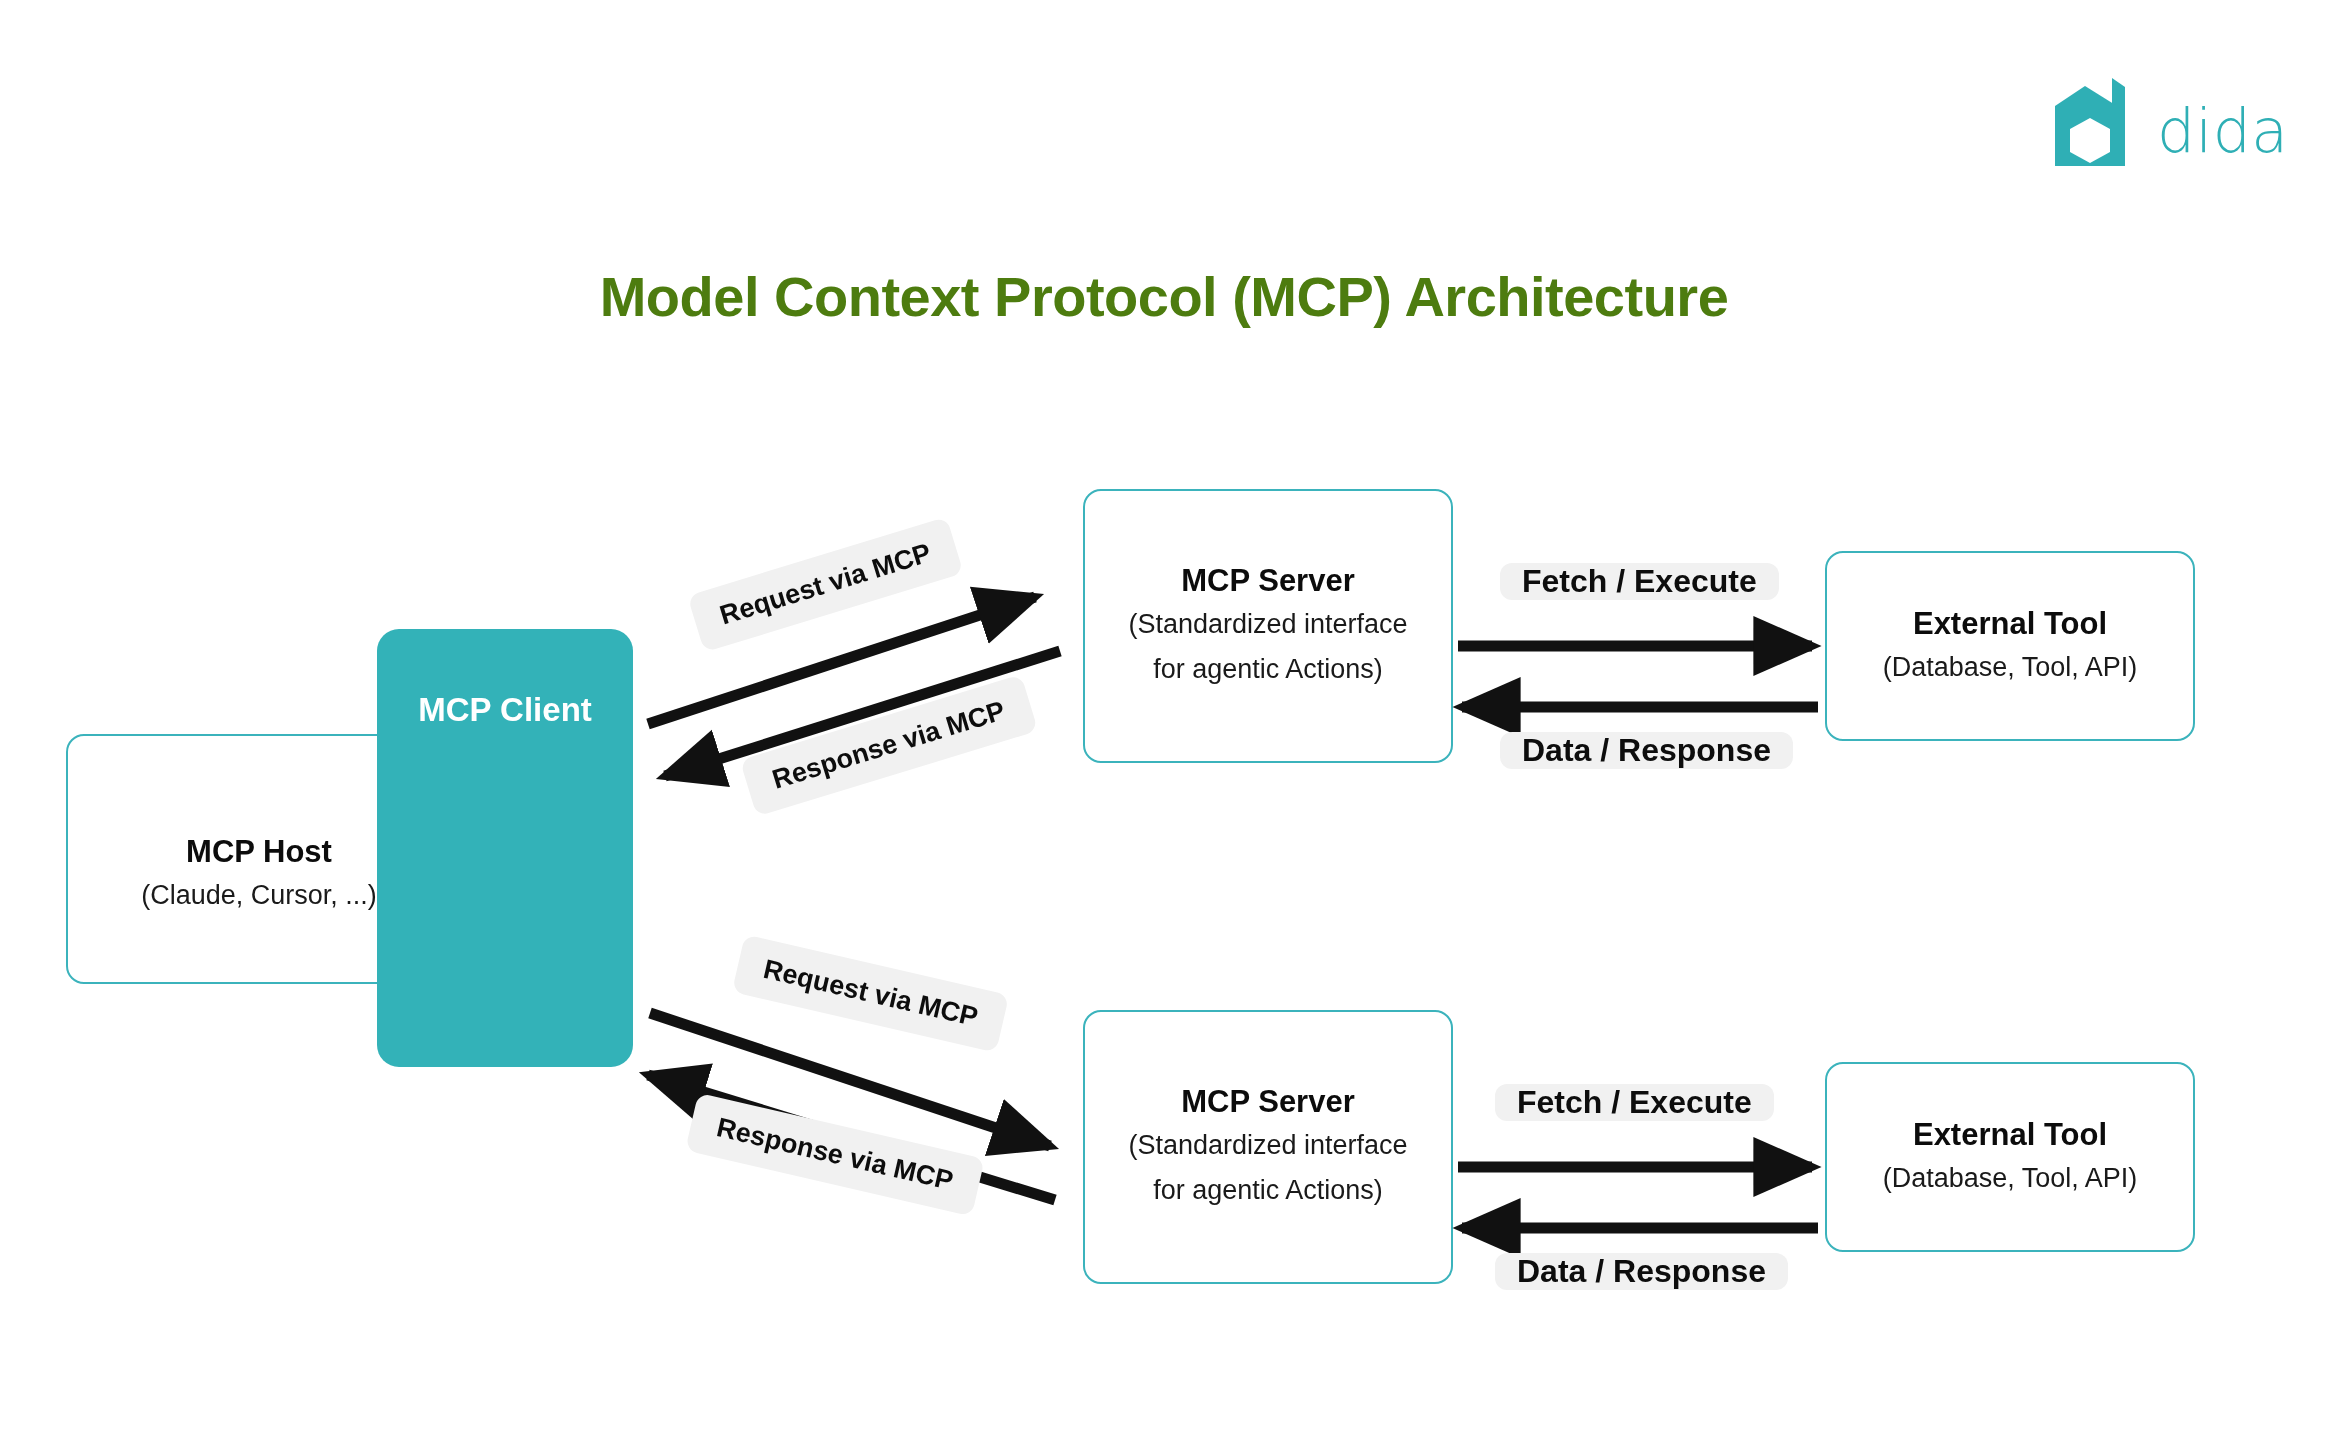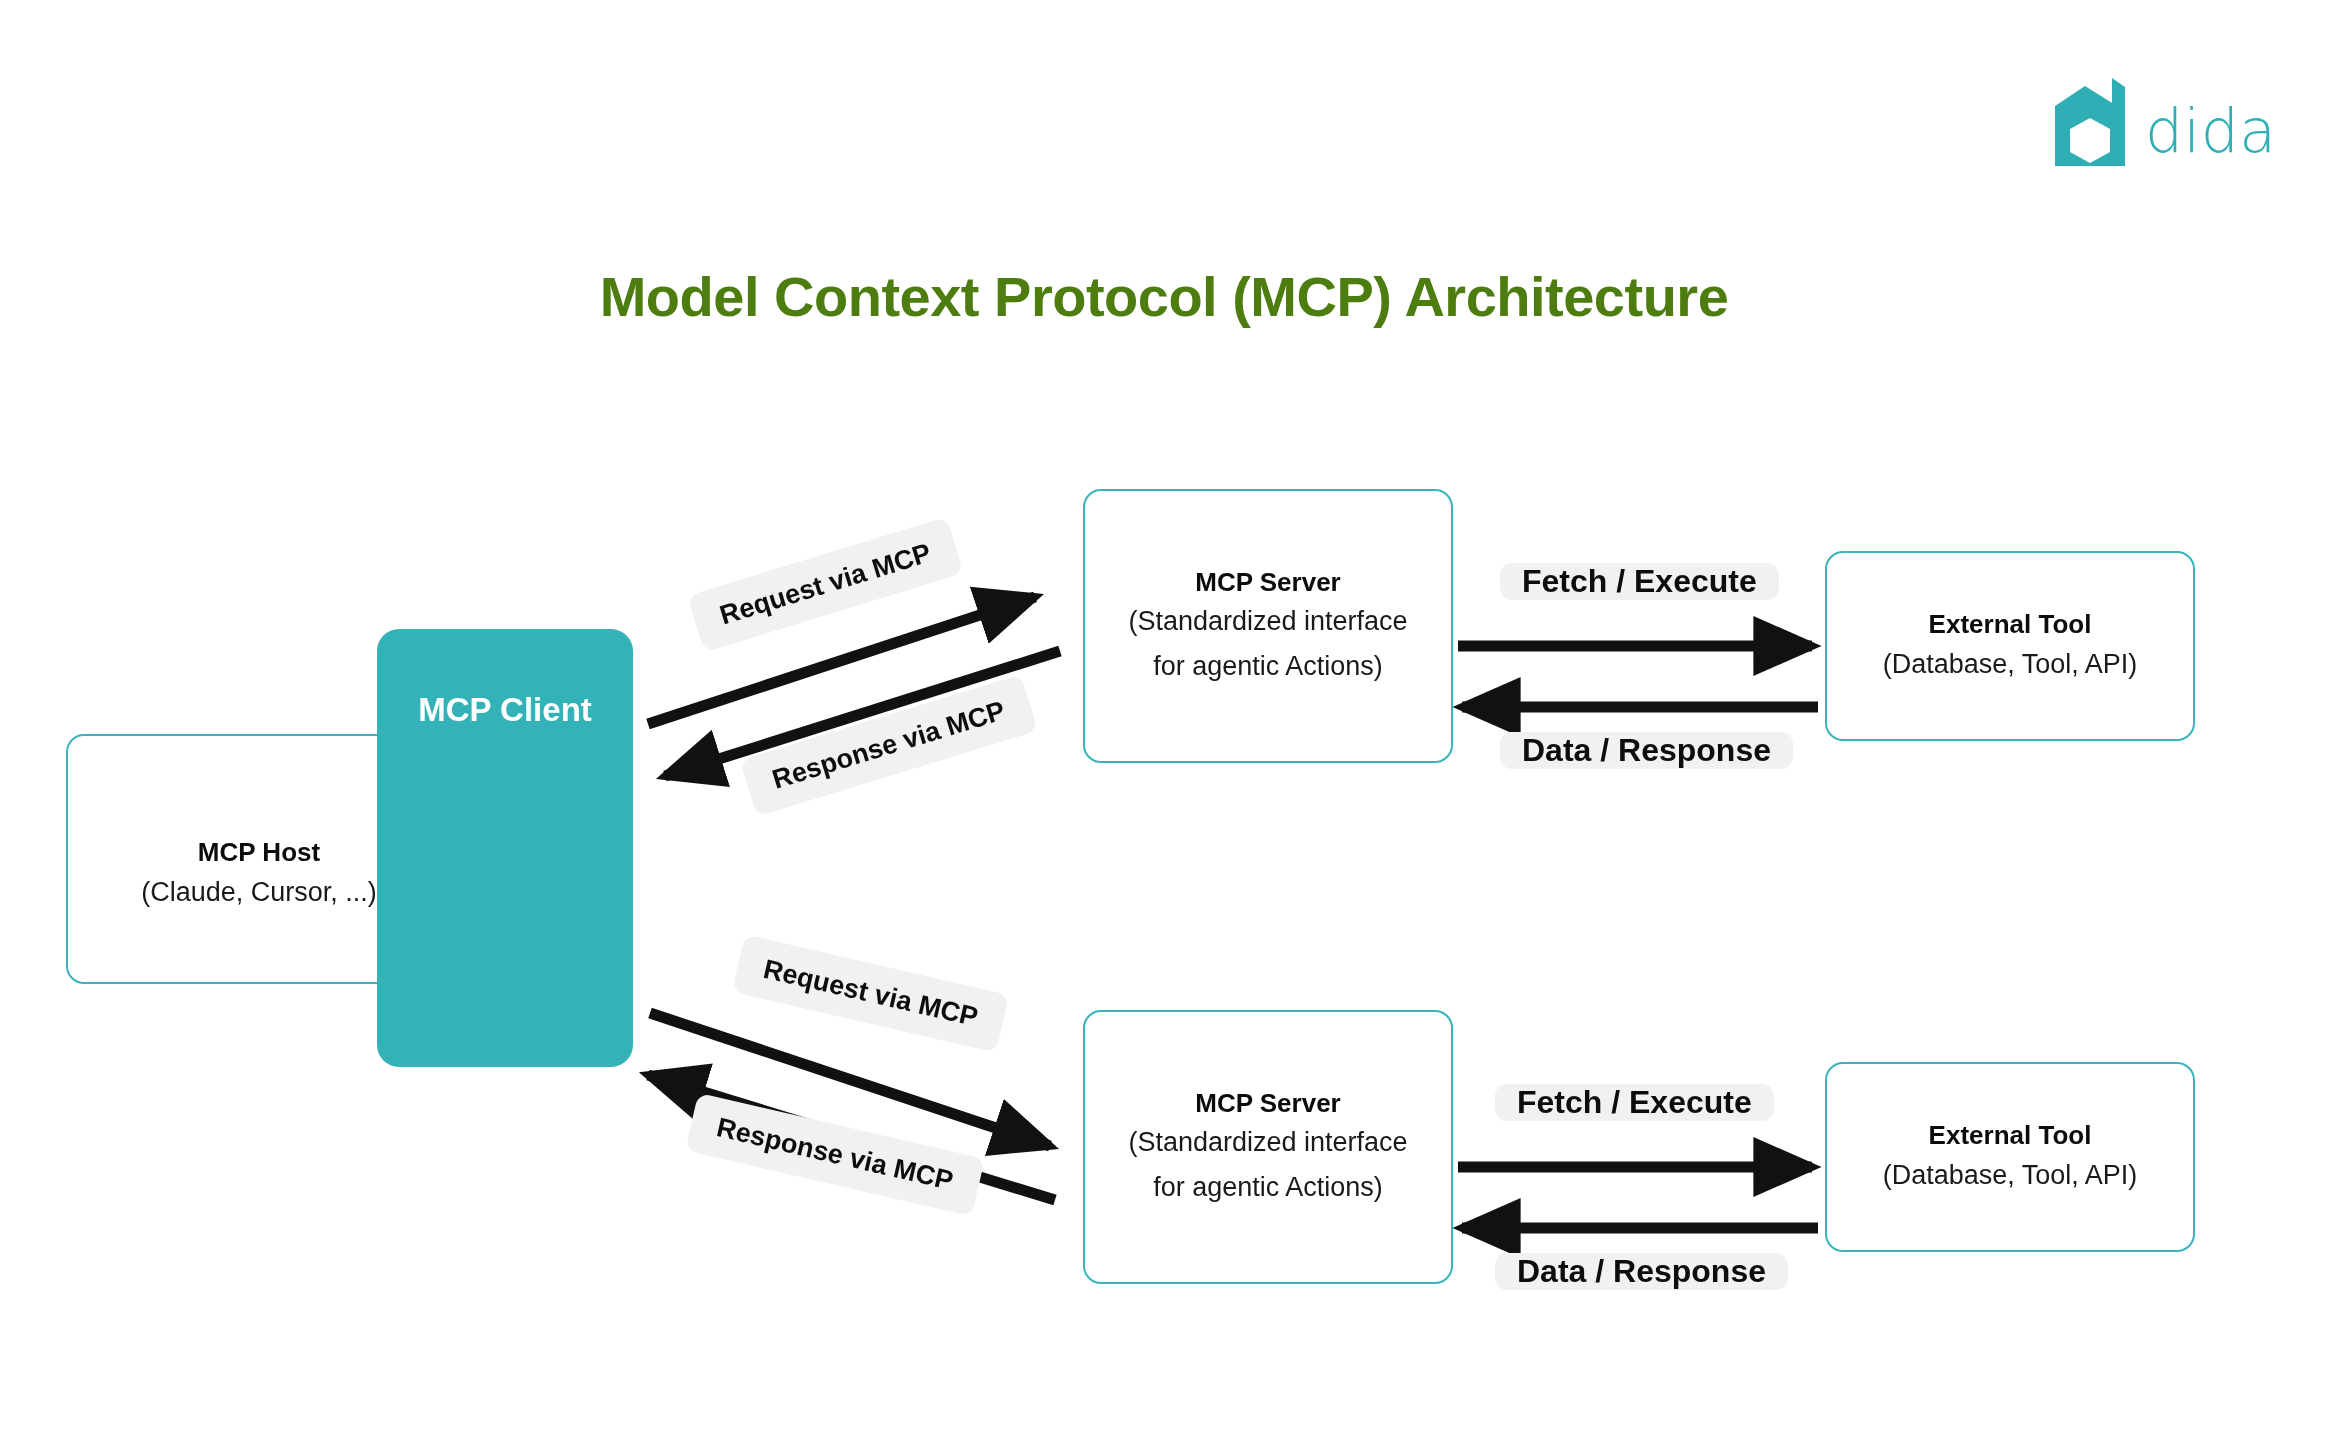--- a/index.html
+++ b/index.html
@@ -34,21 +34,21 @@
     height: 88px;
     flex: none;
   }
   #logo-word {
     font-family: "DejaVu Sans", sans-serif;
     font-size: 60px;
     font-weight: 300;
     color: #2FAFB5;
     letter-spacing: 0.5px;
     line-height: 1;
-    margin-left: 8px;
+    margin-left: 20px;
     margin-top: 18px;
   }
 
   
   #title {
     position: absolute;
     left: 0;
     top: 264px;
     width: 2328px;
     text-align: center;
@@ -65,21 +65,21 @@
     border: 2px solid #3BB3BC;
     border-radius: 18px;
     background: #ffffff;
     display: flex;
     flex-direction: column;
     align-items: center;
     justify-content: center;
     text-align: center;
   }
   .node .node-title {
-    font-size: 26px;
+    font-size: 31px;
     font-weight: bold;
     color: #0c0c0c;
     line-height: 1.25;
   }
   .node .node-sub {
     font-size: 27px;
     font-weight: normal;
     color: #1a1a1a;
     line-height: 1.45;
     margin-top: 4px;

